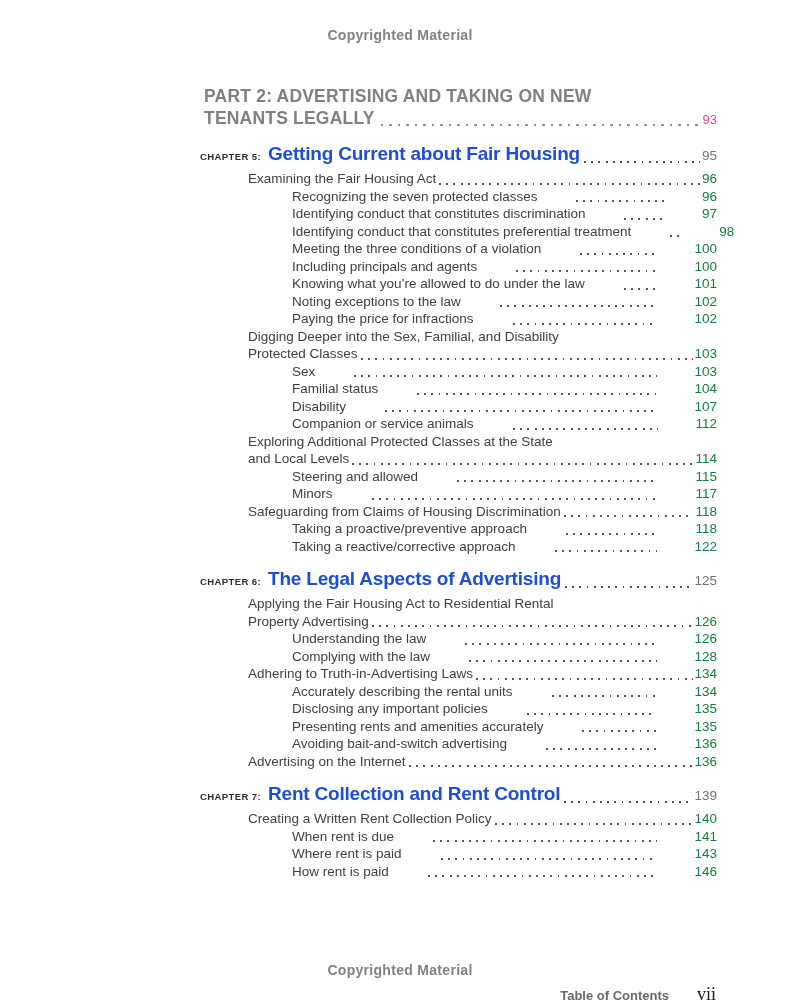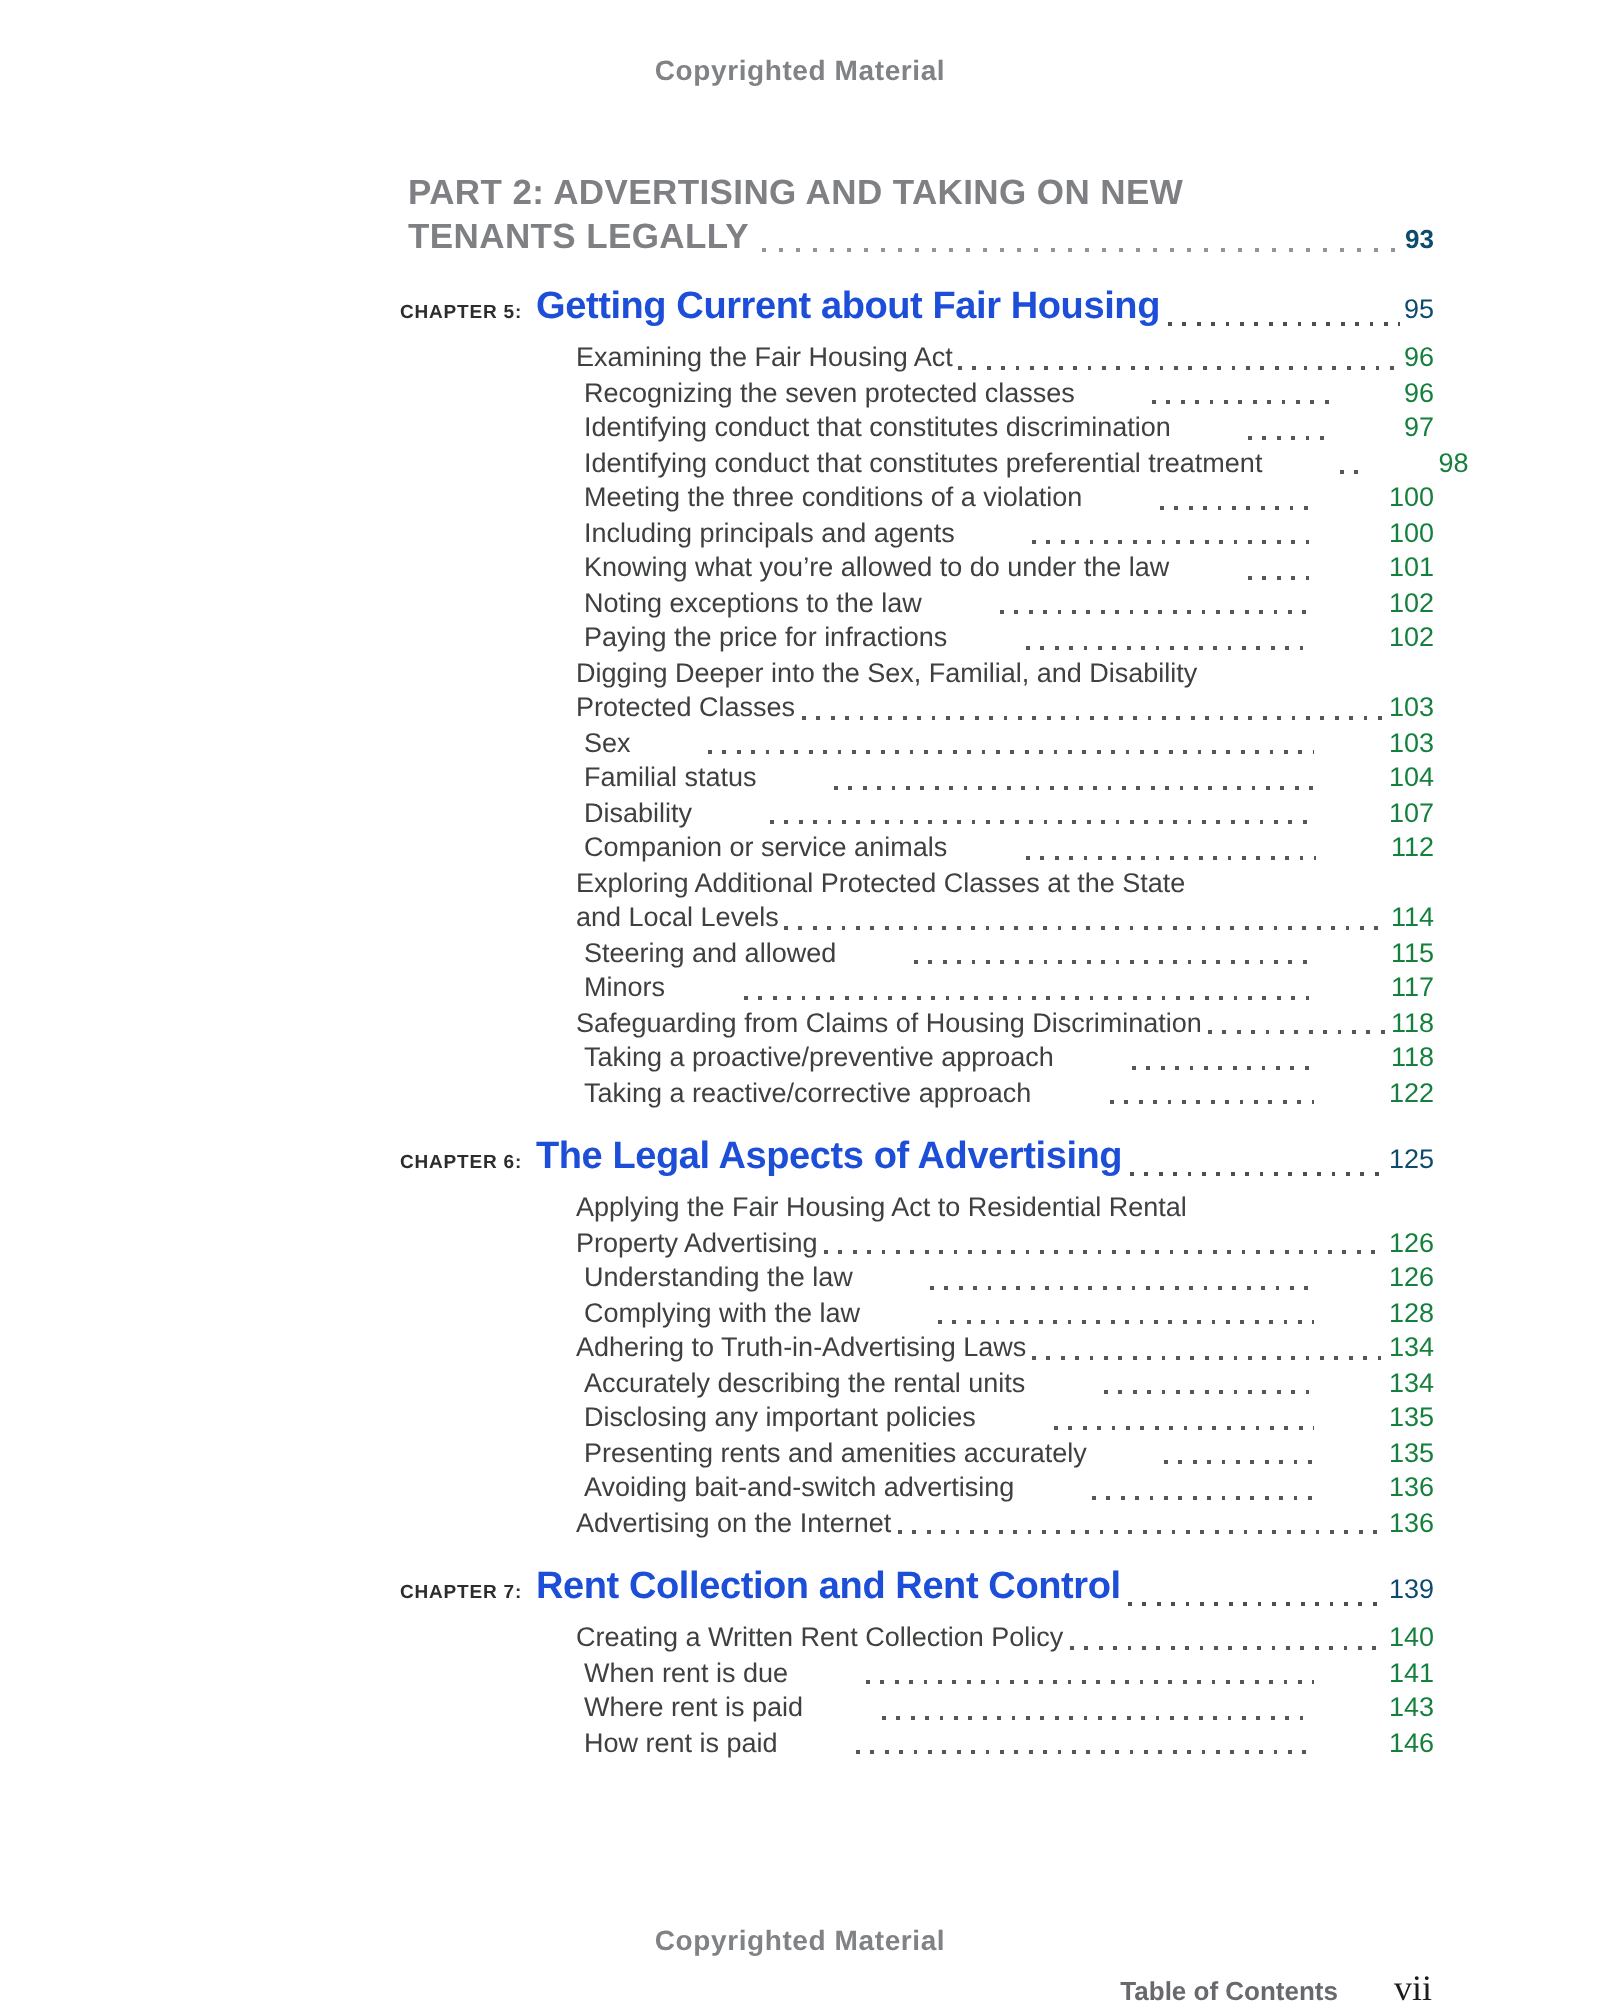--- a/index.html
+++ b/index.html
@@ -24,42 +24,42 @@
 
   
   .part-heading { color: #7e8083; font-weight: bold; font-size: 17.5px; line-height: 21.5px; letter-spacing: 0.2px; margin-left: 4px; }
   .part-line2 { display: flex; align-items: baseline; }
   .part-label2 { white-space: nowrap; }
   .leader { flex: 1 1 auto; height: 2px; align-self: flex-end; min-width: 12px; }
   .part-leader {
     background-image: repeating-linear-gradient(90deg, #939598 0, #939598 2.2px, transparent 2.2px, transparent 8.5px);
     margin: 0 4px 4px 6px;
   }
-  .part-page { font-size: 13px; font-weight: bold; color: #0c4a6e; letter-spacing: 0; }
+  .part-page { font-size: 13px; font-weight: normal; color: #ec4899; letter-spacing: 0; }
 
   
   .chapter { margin-top: 12px; }
   .chapter-heading { display: flex; align-items: baseline; line-height: 23px; }
   .chapter-label {
     flex: 0 0 68px; width: 68px;
     font-size: 9.5px; font-weight: bold; color: #2c2d2f; letter-spacing: 0.4px;
     white-space: nowrap;
   }
   .chapter-title { font-size: 19px; font-weight: bold; color: #1d4ed8; white-space: nowrap; letter-spacing: -0.2px; }
   .chapter-leader {
     background-image: repeating-linear-gradient(90deg, #4d4e50 0, #4d4e50 1.9px, transparent 1.9px, transparent 7.2px);
     margin: 0 2px 5px 4px;
   }
-  .chapter-page { font-size: 13.5px; color: #0c4a6e; }
+  .chapter-page { font-size: 13.5px; color: #737373; }
 
   
   .entries { margin-top: 2px; }
   .entry { display: flex; align-items: baseline; font-size: 13.5px; line-height: 17.5px; color: #3f4042; }
   .entry .lbl { white-space: nowrap; }
-  .entry.lvl1 { margin-left: 88px; }
+  .entry.lvl1 { margin-left: 48px; }
   .entry.lvl2 { margin-left: 92px; gap: 36px; }
   .entry-leader {
     background-image: repeating-linear-gradient(90deg, #56575a 0, #56575a 1.9px, transparent 1.9px, transparent 7.2px);
     margin: 0 1px 3px 3px;
   }
   .entry .pg { font-size: 13.5px; color: #15803d; }
 
   
   .footer { position: absolute; top: 984px; right: 84px; display: flex; align-items: baseline; }
   .footer-label { font-size: 13px; font-weight: bold; color: #67696c; }

